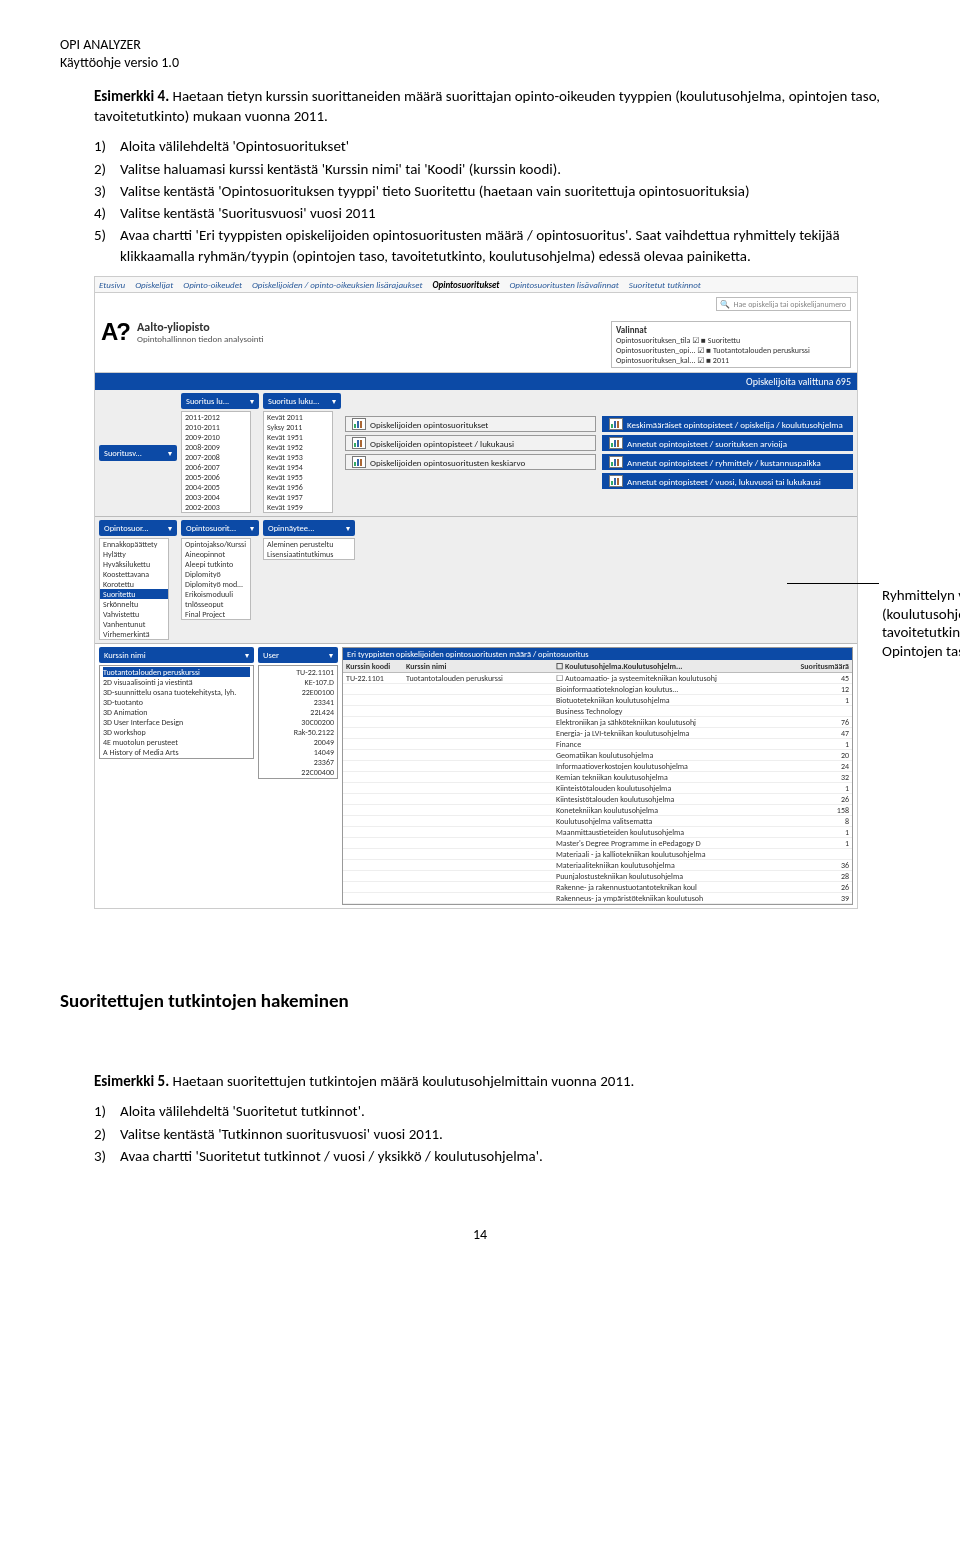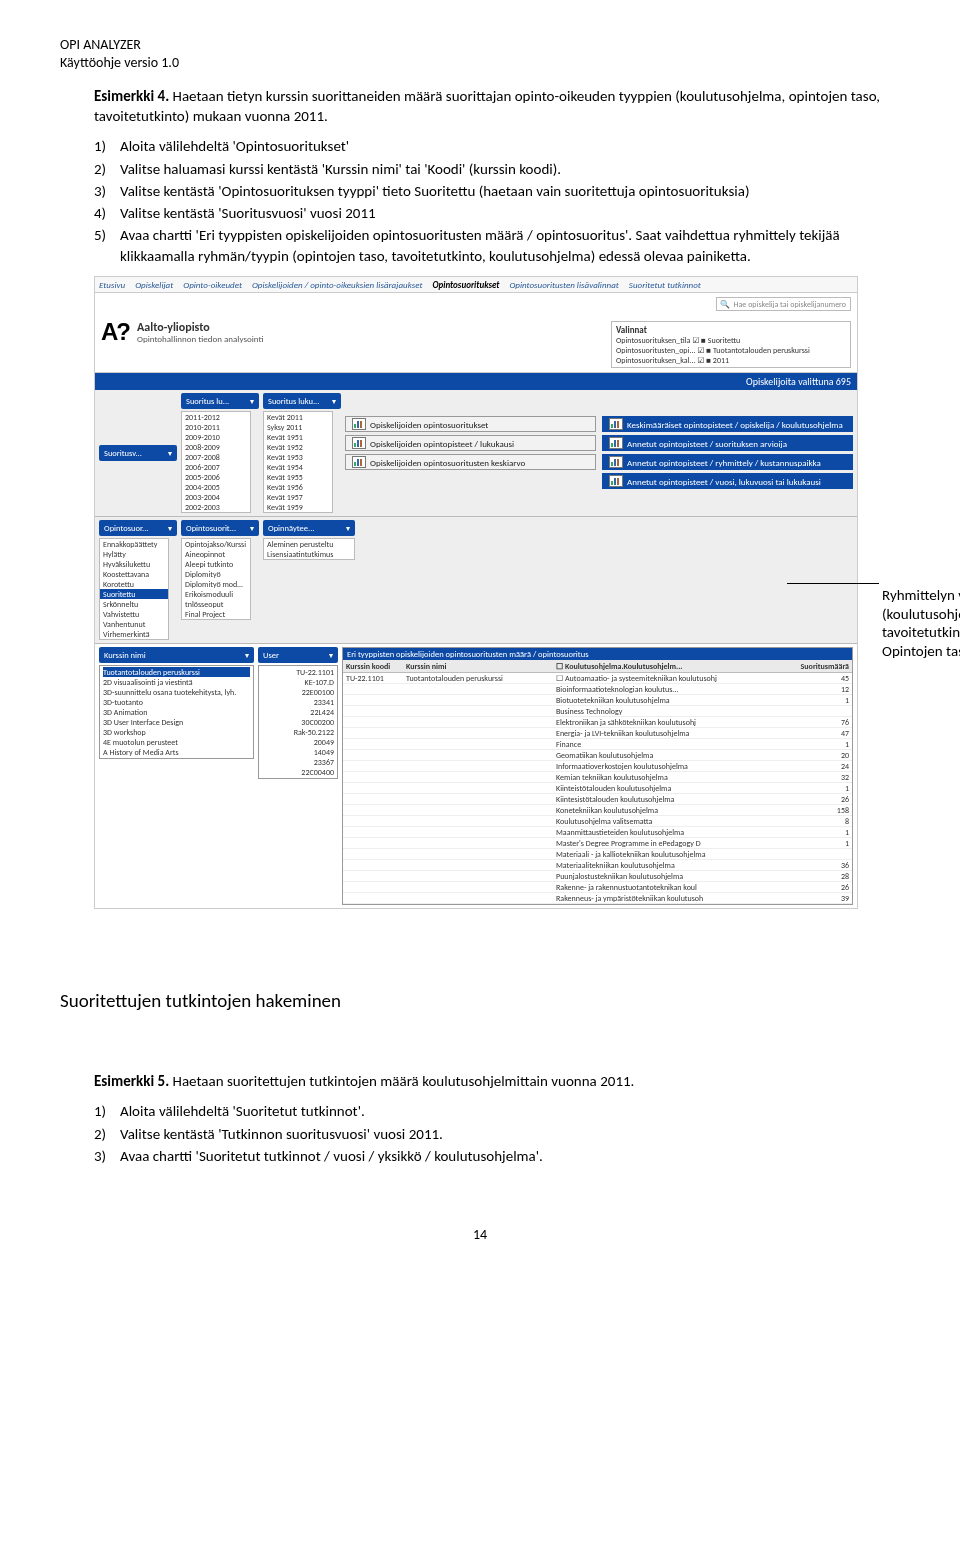--- a/index.html
+++ b/index.html
@@ -222,21 +222,21 @@
   .callout-line {
     position:absolute;
     left: 693px;
     top: 307px;
     width: 92px;
     height: 1px;
     background:#000;
   }
   .section-head {
     font-size: 19px;
-    font-weight: normal;
+    font-weight: bold;
     margin: 80px 0 60px 0;
   }
   .pagenum {
     text-align:center;
     font-size:14px;
     margin-top: 60px;
   }
 </style>
 </head>
 <body>

